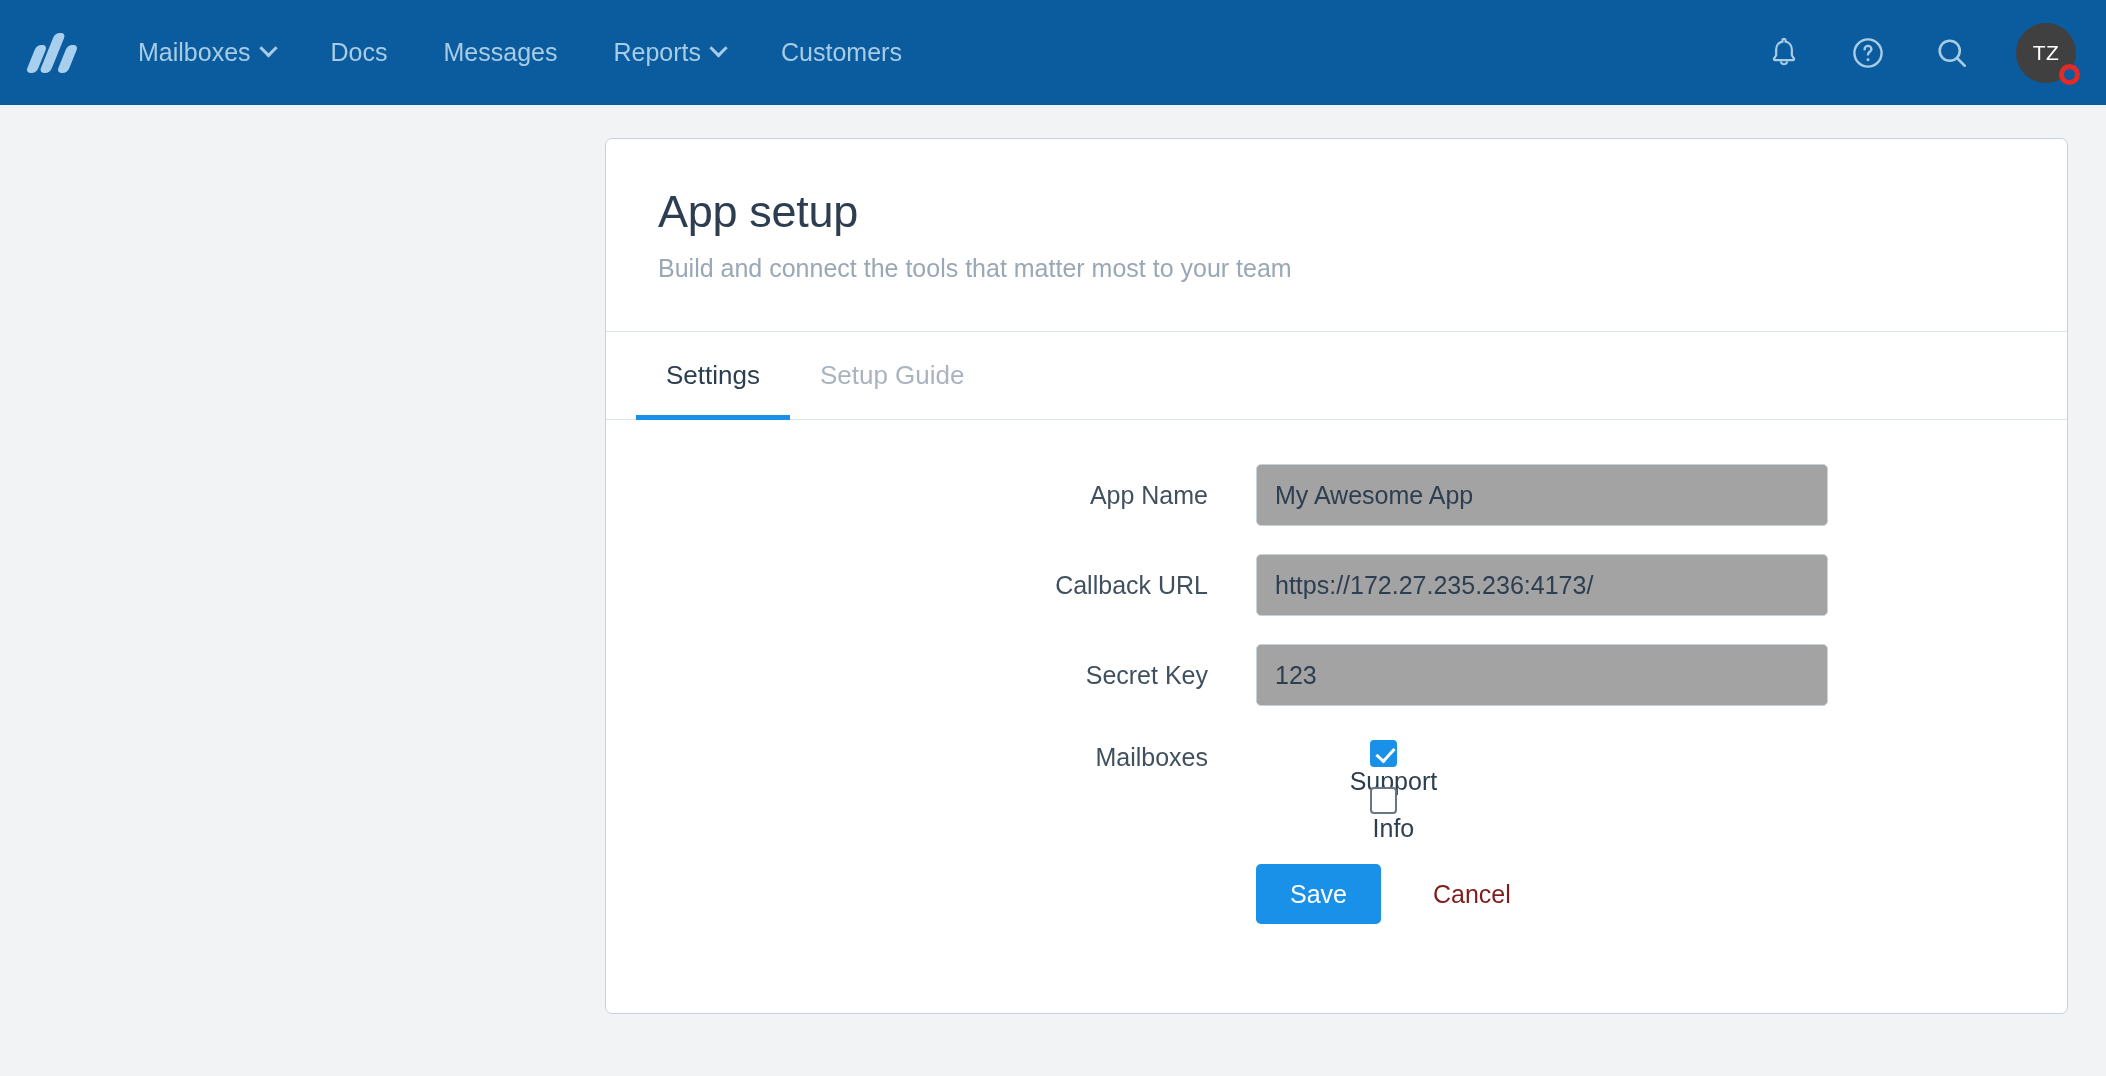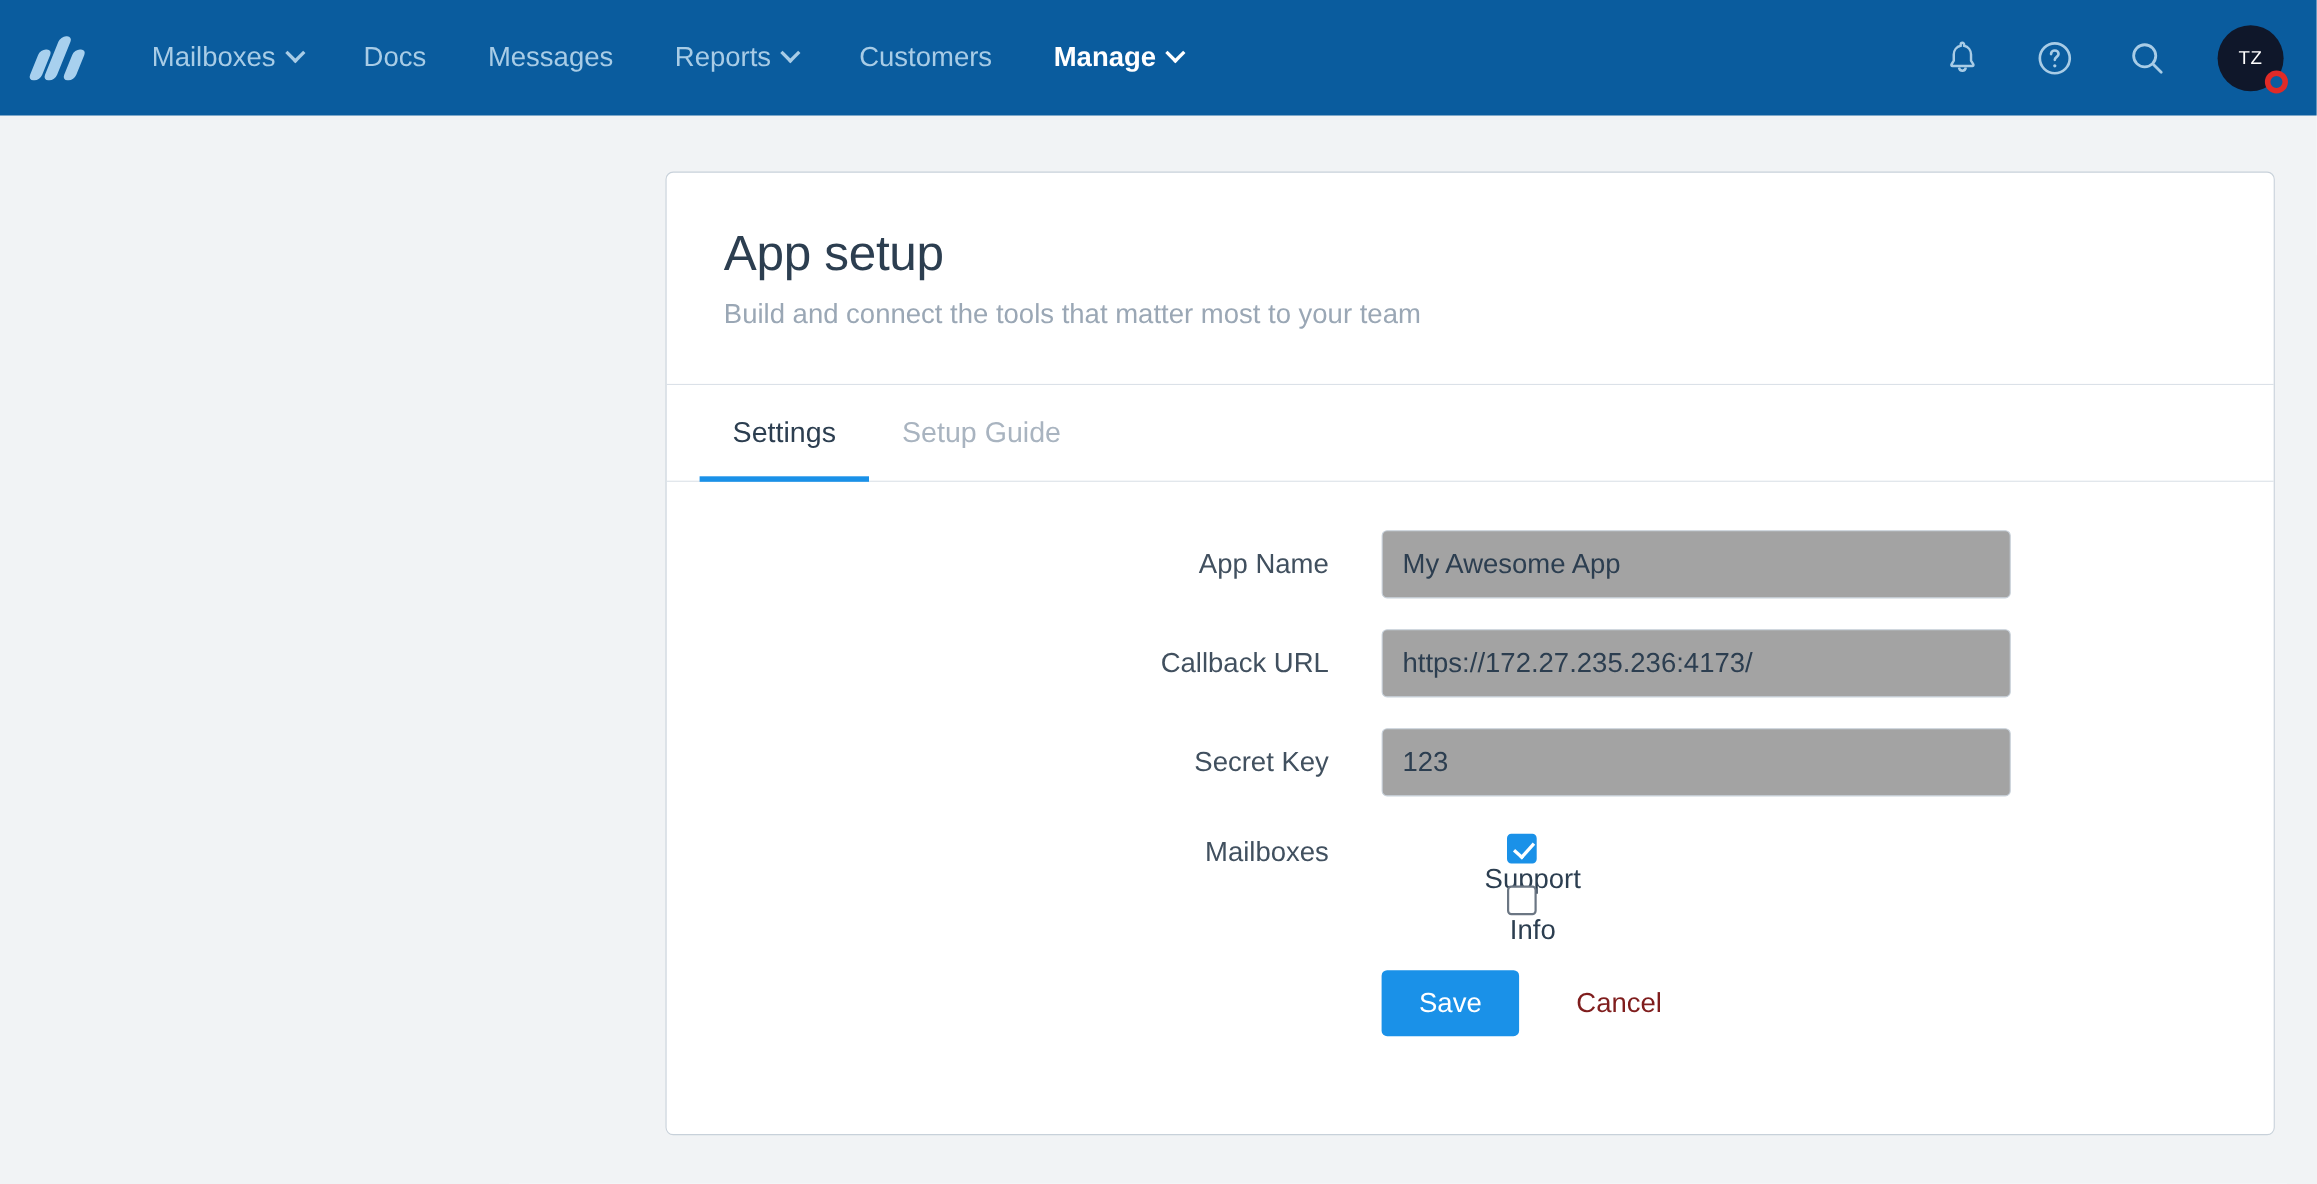--- a/index.html
+++ b/index.html
@@ -73,23 +73,23 @@
   }
   .avatar-wrap {
     position: relative;
     margin-left: 36px;
     width: 60px; height: 60px;
     cursor: pointer;
   }
   .avatar {
     width: 60px; height: 60px;
     border-radius: 50%;
-    background: #0f172a;
+    background: #404040;
     color: #ffffff;
-    font-size: 17px;
+    font-size: 21px;
     display: flex; align-items: center; justify-content: center;
     letter-spacing: .5px;
   }
   .avatar-badge {
     position: absolute;
     right: -4px; bottom: -2px;
     width: 21px; height: 21px;
     border-radius: 50%;
     background: #0a5c9e;
     border: 5px solid #e02b27;
@@ -140,21 +140,21 @@
   .app-card-foot {
     height: 130px;
     background: #ffffff;
     border-top: 1px solid #c8d1da;
     display: flex; align-items: center; justify-content: center;
   }
 
   
   .panel {
     position: absolute;
-    left: 605px; top: 51px;
+    left: 605px; top: 33px;
     width: 1463px; height: 876px;
     background: #ffffff;
     border: 1px solid #c8d1da;
     border-radius: 7px;
   }
   .panel-head { padding: 48px 52px 0 52px; height: 192px; }
   .panel-title {
     font-size: 45px;
     color: #2c3e50;
     letter-spacing: -.3px;
@@ -304,24 +304,20 @@
     <div class="nav-item">
       <span>Messages</span>
     </div>
     <div class="nav-item">
       <span>Reports</span>
       <span class="caret"></span>
     </div>
     <div class="nav-item">
       <span>Customers</span>
     </div>
-    <div class="nav-item active">
-      <span>Manage</span>
-      <span class="caret"></span>
-    </div>
   </div>
 
   <div class="nav-right">
     <div class="nav-icon">
       <svg width="32" height="34" viewBox="0 0 24 26" fill="none" stroke="#a8cce6" stroke-width="1.7">
         <path d="M12 2.2c-.7 0-1.2.5-1.2 1.2v.9C7.9 4.9 6 7.4 6 10.4v4.3l-1.6 2.6c-.3.5.1 1.1.7 1.1h13.8c.6 0 1-.6.7-1.1L18 14.7v-4.3c0-3-1.9-5.5-4.8-6.1v-.9c0-.7-.5-1.2-1.2-1.2z"></path>
         <path d="M9.6 19.4c.2 1.3 1.2 2.2 2.4 2.2s2.2-.9 2.4-2.2"></path>
       </svg>
     </div>
     <div class="nav-icon">

